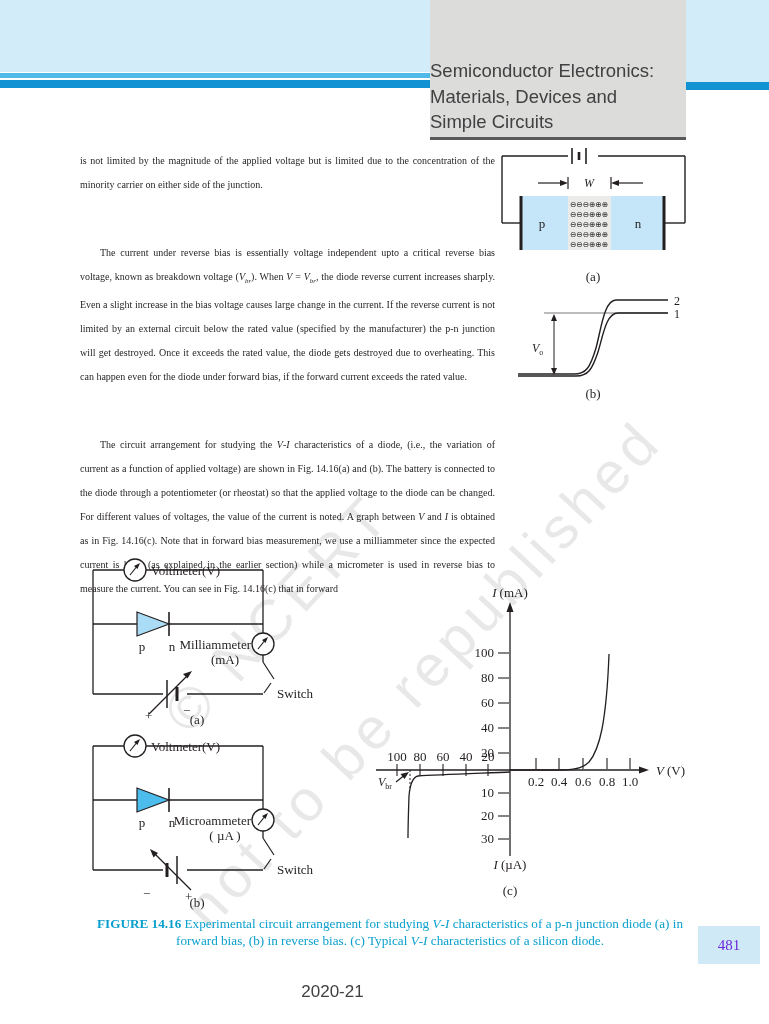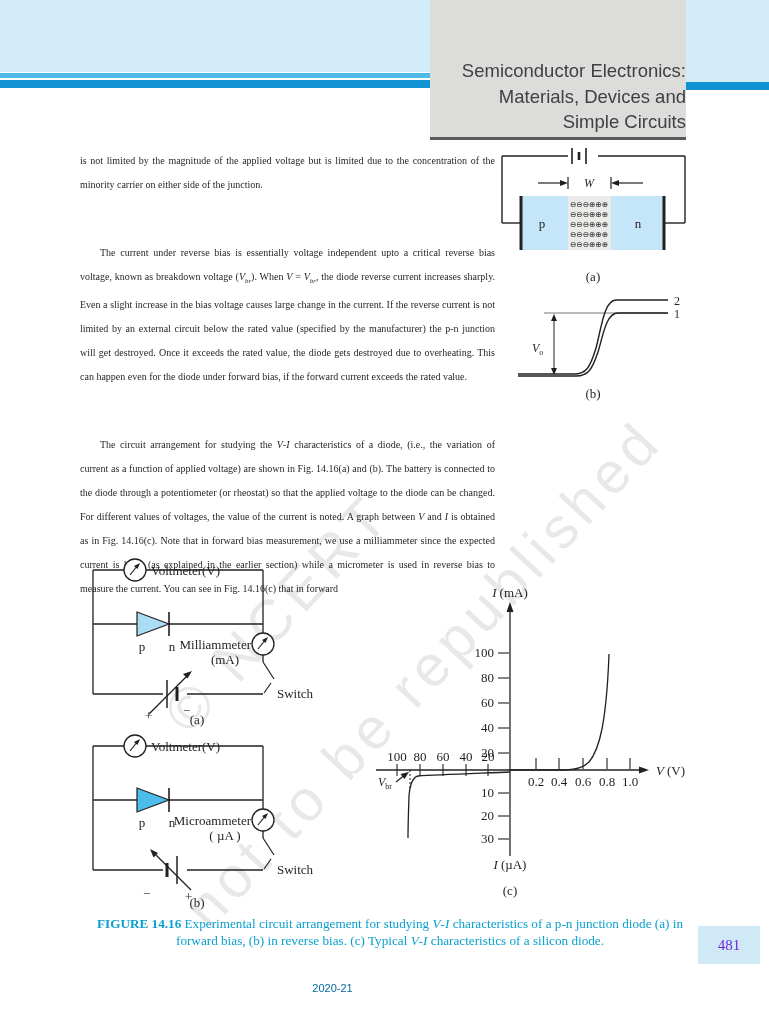--- a/index.html
+++ b/index.html
@@ -5,21 +5,21 @@
   html,body{margin:0;padding:0;background:#fff;}
   .page{position:relative;width:769px;height:1024px;background:#fff;overflow:hidden;
         font-family:"Liberation Serif",serif;color:#231f20;}
   
   .band{position:absolute;left:0;top:0;width:769px;height:72px;background:#d3ecfa;}
   .stripe-light{position:absolute;left:0;top:73px;width:430px;height:5px;background:#4fb9e8;}
   .stripe-dark-left{position:absolute;left:0;top:80px;width:430px;height:8px;background:#1193d3;}
   .band-right-ext{position:absolute;left:686px;top:72px;width:83px;height:10px;background:#d3ecfa;}
   .stripe-dark-right{position:absolute;left:686px;top:82px;width:83px;height:8px;background:#1193d3;}
   .title-box{position:absolute;left:430px;top:0;width:256px;height:137px;background:#dcdcda;
-             border-bottom:3px solid #58595b;z-index:3;text-align:right;
+             border-bottom:3px solid #58595b;z-index:3;text-align:left;
              font-family:"Liberation Sans",sans-serif;color:#414042;}
   .title-box .tl{font-size:18.5px;line-height:25.5px;}
   .title-box .tl:first-child{padding-top:58px;}
   
   .wm{position:absolute;font-family:"Liberation Sans",sans-serif;font-size:58px;letter-spacing:6px;
       color:rgba(110,110,110,0.16);white-space:nowrap;transform:rotate(-47deg);
       transform-origin:0 0;z-index:1;pointer-events:none;}
   
   .bodytext{position:absolute;left:80px;top:149px;width:415px;z-index:2;
             font-size:10px;line-height:24px;text-align:justify;}
@@ -32,21 +32,21 @@
   .figcap{color:#0aa0cd;font-size:13.2px;line-height:16.5px;text-align:center;margin-top:8px;}
   .fig15 .figcap{margin-top:8px;padding:0 4px;}
   
   .fig16-circuit-a{position:absolute;left:85px;top:552px;z-index:2;}
   .fig16-circuit-b{position:absolute;left:85px;top:728px;z-index:2;}
   .fig16-graph{position:absolute;left:368px;top:586px;z-index:2;}
   .fig16cap{position:absolute;left:85px;top:908px;width:610px;z-index:2;}
   .pagenum{position:absolute;left:698px;top:926px;width:62px;height:38px;background:#cfe9f7;
            display:flex;align-items:center;justify-content:center;font-size:15px;color:#6d28d9;z-index:2;}
   .yearline{position:absolute;left:0;top:982px;width:665px;text-align:center;
-            font-family:"Liberation Sans",sans-serif;font-size:11px;color:#0369a1;z-index:2;}
+            font-family:"Liberation Sans",sans-serif;font-size:17px;color:#404040;z-index:2;}
   svg text{font-family:"Liberation Serif",serif;fill:#231f20;}
   .sym{font-family:"DejaVu Sans",sans-serif;}
 </style>
 </head>
 <body>
 
 <div class="page">
 
   <div class="band"></div>
   <div class="stripe-light"></div>

